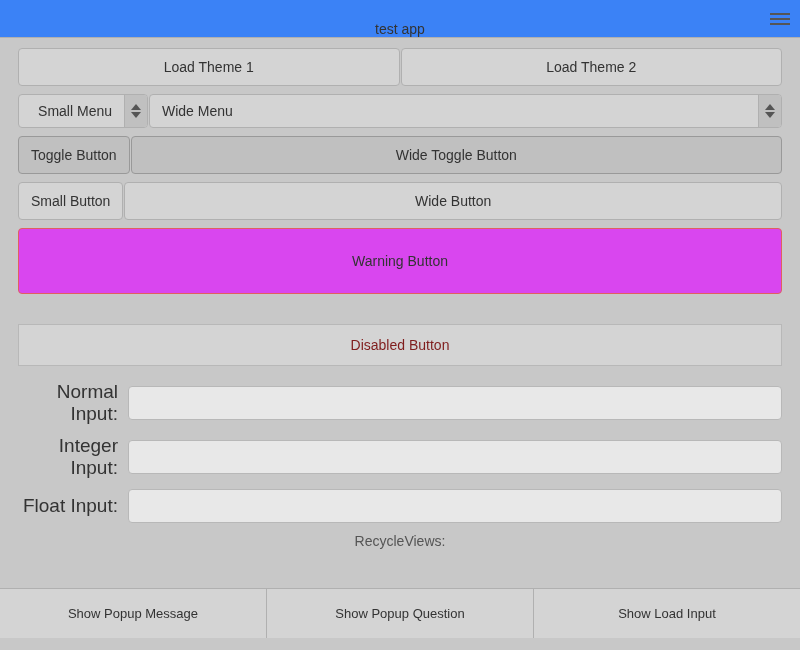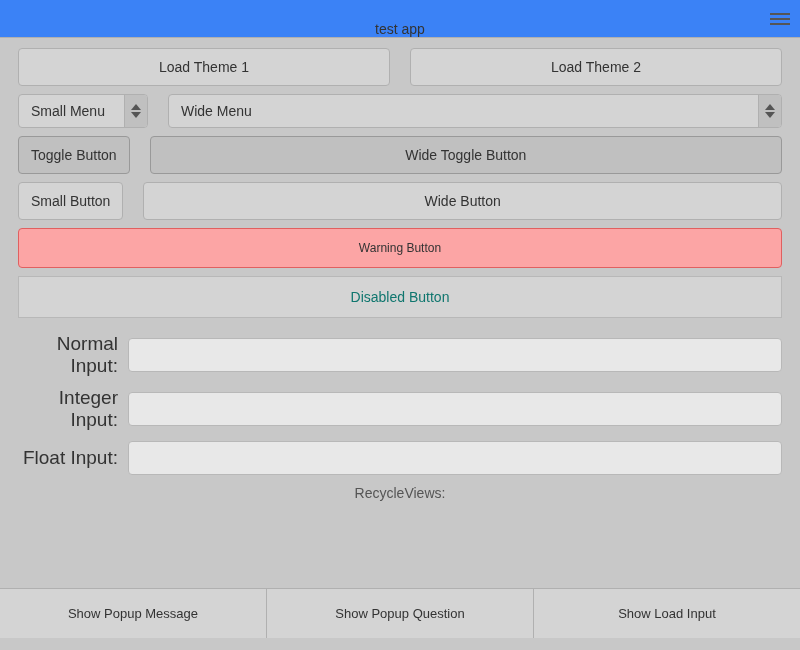--- a/index.html
+++ b/index.html
@@ -53,21 +53,21 @@
     }
 
     
     .main-content {
       padding: 10px 18px;
     }
 
     
     .row {
       display: flex;
-      gap: 20px;
+      gap: 1px;
       margin-bottom: 8px;
     }
 
     
     .btn {
       background-color: #d4d4d4;
       border: 1px solid #b0b0b0;
       border-radius: 4px;
       padding: 10px 16px;
       cursor: pointer;
@@ -88,39 +88,40 @@
     .btn-wide {
       flex: 1;
     }
 
     .btn-toggle {
       background-color: #c0c0c0;
       border: 1px solid #999;
     }
 
     .btn-warning {
-      background-color: #fca5a5;
+      background-color: #d946ef;
       border: 1px solid #e06060;
       color: #333;
       width: 100%;
-      padding: 12px;
-      font-size: 12px;
+      padding: 24px;
+      font-size: 14px;
       border-radius: 4px;
       cursor: pointer;
     }
 
     .btn-disabled {
       background-color: #d4d4d4;
       border: 1px solid #b8b8b8;
-      color: #0f766e;
+      color: #7f1d1d;
       width: 100%;
       padding: 12px;
       font-size: 14px;
       border-radius: 0;
       cursor: default;
+      margin-top: 22px;
     }
 
     
     .select-container {
       display: flex;
       align-items: center;
       background-color: #d4d4d4;
       border: 1px solid #b0b0b0;
       border-radius: 4px;
       overflow: hidden;
@@ -252,21 +253,21 @@
 </div>
 
 <div class="main-content">
 
   <div class="row">
     <button class="btn btn-half">Load Theme 1</button>
     <button class="btn btn-half">Load Theme 2</button>
   </div>
 
   <div class="row">
-    <div class="select-container" style="min-width: 130px;">
+    <div class="select-container" style="min-width: 130px; text-align: right;">
       <span class="select-label">Small Menu</span>
       <div class="select-arrows">
         <div class="arrow-up"></div>
         <div class="arrow-down"></div>
       </div>
     </div>
     <div class="select-container" style="flex: 1;">
       <span class="select-label">Wide Menu</span>
       <div class="select-arrows">
         <div class="arrow-up"></div>

